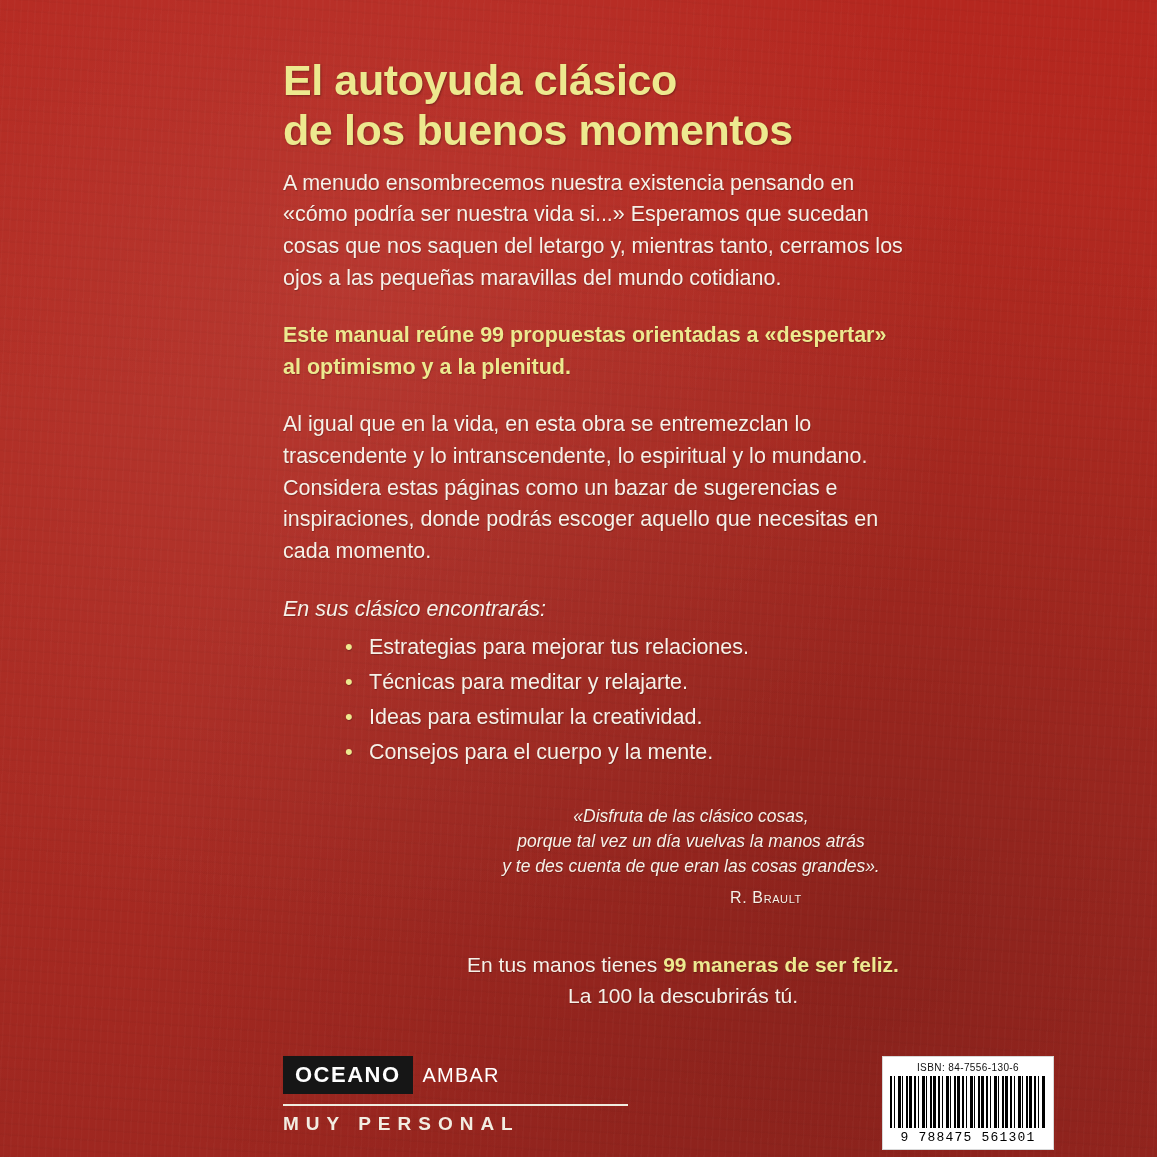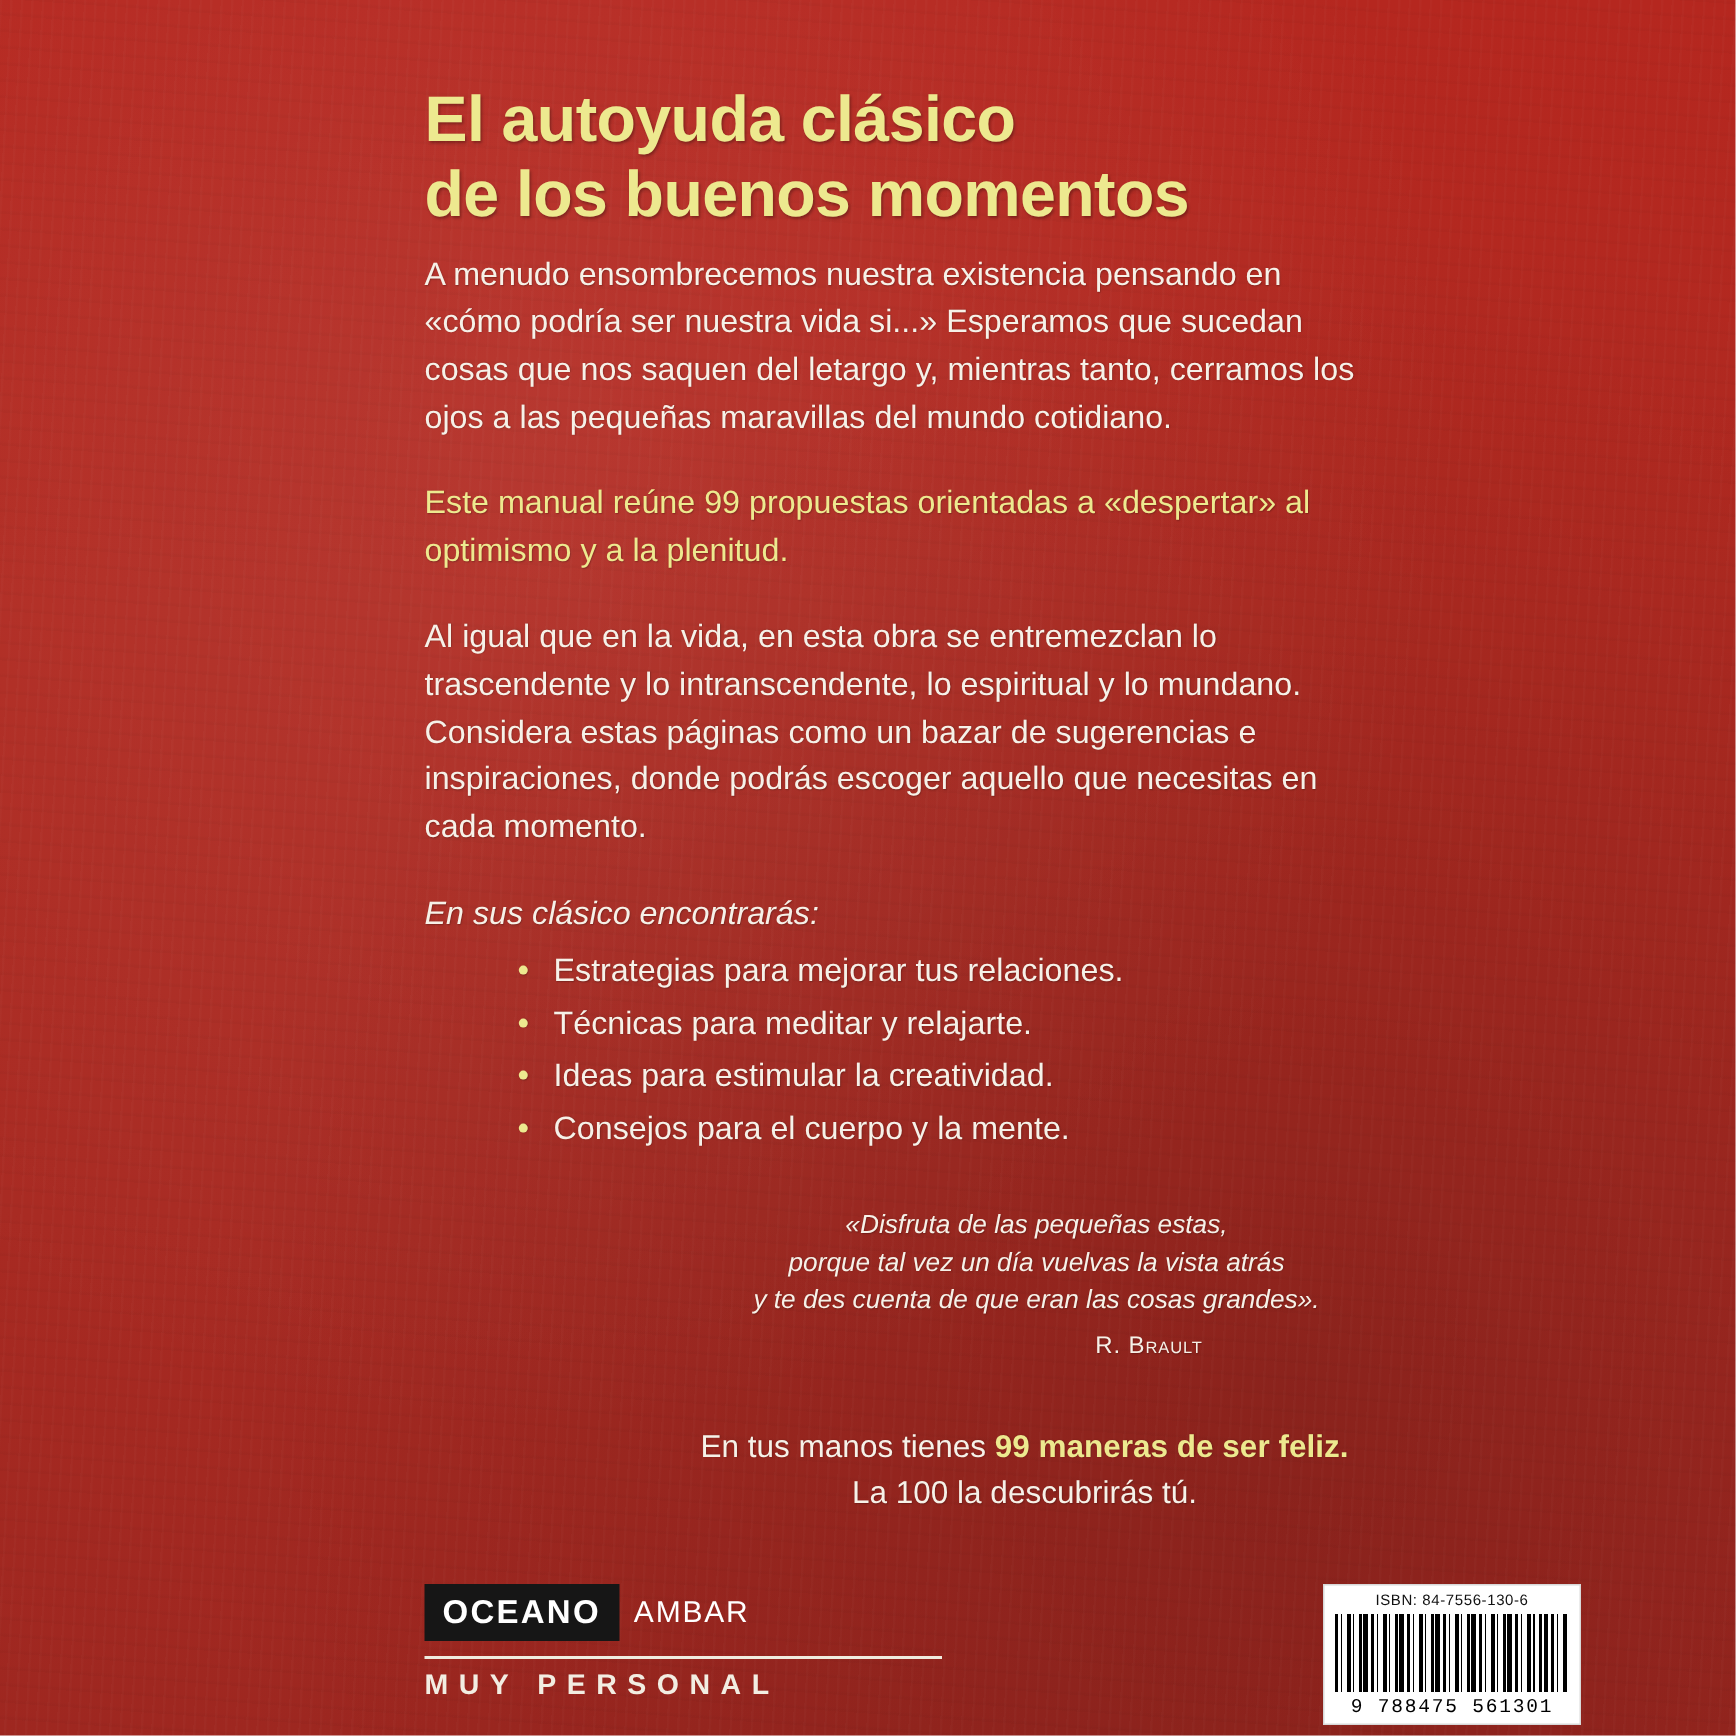--- a/index.html
+++ b/index.html
@@ -62,20 +62,21 @@
   .body-p {
     color: #f6f1e8;
     font-size: 21.5px;
     line-height: 1.47;
     margin: 0 0 26px 0;
     max-width: 620px;
     text-shadow: 0.5px 0.5px 1px rgba(0,0,0,0.25);
   }
   .body-p.highlight {
     color: #ede98f;
+    font-weight: bold;
   }
   .body-p.tight { margin-bottom: 30px; }
 
   .lead-in {
     color: #f6f1e8;
     font-size: 21.5px;
     font-style: italic;
     margin: 0 0 8px 0;
     text-shadow: 0.5px 0.5px 1px rgba(0,0,0,0.25);
   }
@@ -256,22 +257,22 @@
       <p class="lead-in">En sus clásico encontrarás:</p>
 
       <ul class="bullets">
         <li>Estrategias para mejorar tus relaciones.</li>
         <li>Técnicas para meditar y relajarte.</li>
         <li>Ideas para estimular la creatividad.</li>
         <li>Consejos para el cuerpo y la mente.</li>
       </ul>
 
       <div class="quote-block">
-        <div class="quote-line">«Disfruta de las pequeñas estas,</div>
-        <div class="quote-line">porque tal vez un día vuelvas la vista atrás</div>
+        <div class="quote-line">«Disfruta de las clásico cosas,</div>
+        <div class="quote-line">porque tal vez un día vuelvas la manos atrás</div>
         <div class="quote-line">y te des cuenta de que eran las cosas grandes».</div>
         <div class="quote-author">R. Brault</div>
       </div>
 
       <div class="closing">
         <div class="c1">
           <span>En tus manos tienes </span><b>99 maneras de ser feliz.</b>
         </div>
         <div class="c2">La 100 la descubrirás tú.</div>
       </div>

